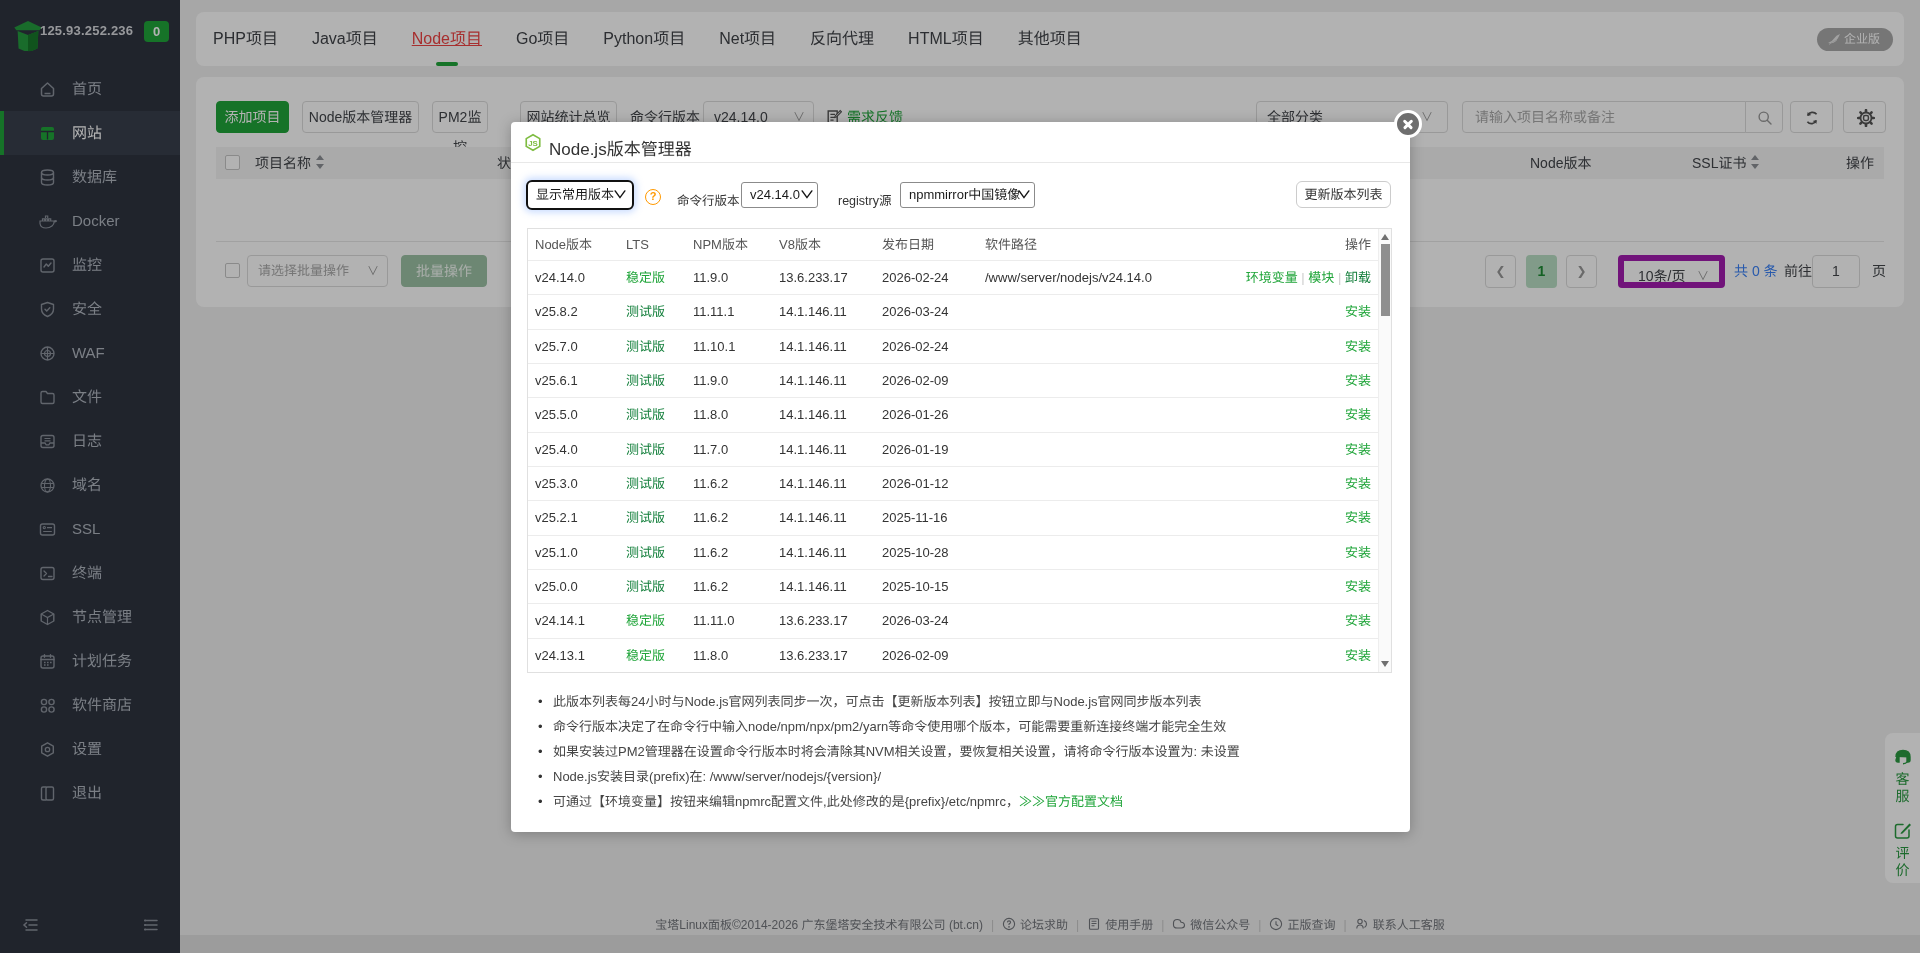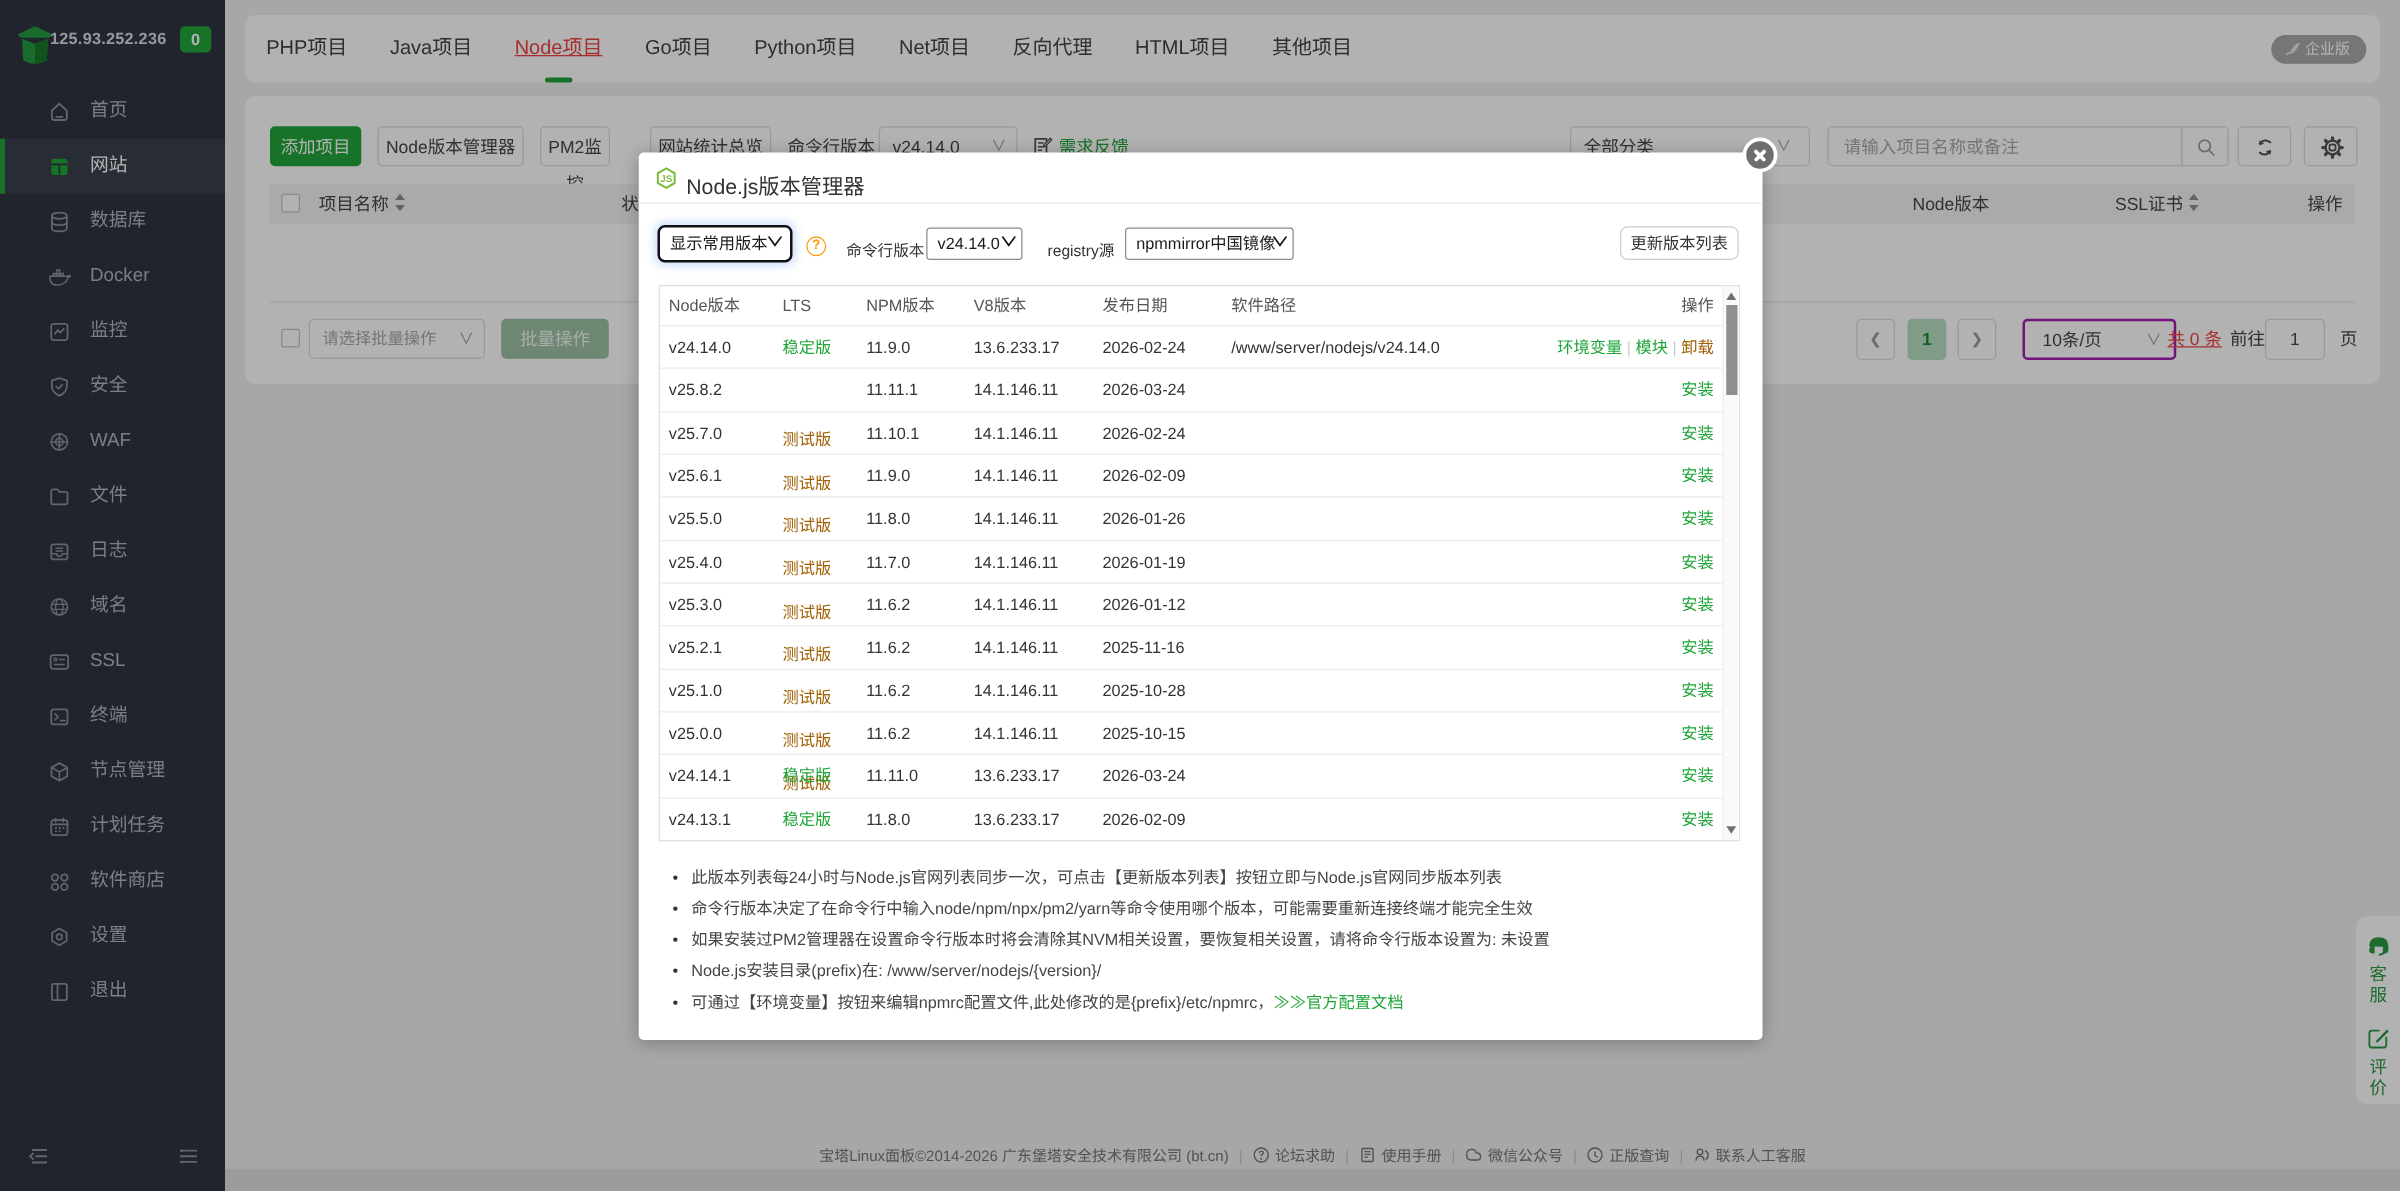--- a/index.html
+++ b/index.html
@@ -65,21 +65,21 @@
 .msel { position:absolute; top:60px; height:26px; background:#fff; border:1px solid #8b8b8b; border-radius:3px; font-size:13px; color:#1a1a1a; line-height:24px; padding-left:8px; }
 .msel .ch { position:absolute; right:5px; top:0; font-size:10px; color:#111; font-weight:bold; transform:scaleX(1.4); }
 #msel1 { left:15px; top:58px; height:30px; line-height:26px; border:2px solid #111; border-radius:6px; box-shadow:0 0 7px 2.5px rgba(140,180,255,0.45); }
 #qmark { position:absolute; left:134px; top:67px; width:16px; height:16px; border:1.6px solid #f90; border-radius:50%; color:#f90; font-size:11px; font-weight:bold; text-align:center; line-height:13px; }
 #updbtn { position:absolute; right:19px; top:59px; width:95px; height:27px; border:1px solid #ccc; border-radius:6px; background:#fff; font-size:13px; color:#333; text-align:center; line-height:25px; }
 
 #mtable { position:absolute; left:16px; top:106px; width:865px; height:445px; border:1px solid #e0e0e0; }
 .mth { position:absolute; top:0; height:31px; line-height:31px; font-size:13px; color:#555; }
 .mrow { position:absolute; left:0; width:851px; height:34px; border-top:1px solid #ececec; font-size:13px; color:#333; }
 .mrow .c { position:absolute; top:0; line-height:34px; }
-.g { color:#20a53a; } .r { color:#a16207;margin-top:40px; }
+.g { color:#20a53a; } .r { color:#15803d; }
 #msb { position:absolute; right:0; top:0; width:13px; height:443px; background:#fafafa; border-left:1px solid #eee; }
 #msb .thumb { position:absolute; left:2px; top:15px; width:9px; height:72px; background:#8f8f8f; border-radius:0px; }
 #msb .ar { position:absolute; left:2px; width:0; height:0; border-left:4.5px solid transparent; border-right:4.5px solid transparent; }
 .mnote { position:absolute; left:42px; font-size:13px; color:#454545; line-height:17px; }
 .mnote::before { content:"•"; position:absolute; left:-15px; color:#333; }
 
 </style>
 </head>
 <body>
 
@@ -304,22 +304,22 @@
 
     <div style="position:absolute; left:20px; top:164px; width:1668px; height:1px; background:#e7e7e7;"></div>
     <div id="batchrow">
       <div class="cbx" style="left:9px; top:8px;"></div>
       <div class="sel" style="left:31px; top:0; width:141px; color:#aaa; font-size:13px;">请选择批量操作<span class="ch">∨</span></div>
       <div class="btn" style="left:185px; top:0; width:86px; background:#9cc2a5; border-color:#9cc2a5; color:#f2f8f3;">批量操作</div>
       <div id="pgn" style="width:399px; right:0;">
           <div class="abs" style="left:0px; top:0; width:31px; height:33px; border:1px solid #dcdcdc; border-radius:4px; background:#fff; color:#999; text-align:center; line-height:31px; font-size:12px;">❮</div>
           <div class="abs" style="left:41px; top:0; width:31px; height:33px; border-radius:4px; background:#b9dfc4; color:#1d8c34; text-align:center; line-height:33px; font-size:14px; font-weight:bold;">1</div>
           <div class="abs" style="left:81px; top:0; width:31px; height:33px; border:1px solid #dcdcdc; border-radius:4px; background:#fff; color:#999; text-align:center; line-height:31px; font-size:12px;">❯</div>
-          <div class="abs" style="left:133px; top:0; width:123px; height:33px; border:2px solid #a21caf; border-radius:4px; background:#fff; color:#42454a; font-size:14px; line-height:31px; padding-left:14px;">10条/页<span style="position:absolute; right:10px; color:#999; font-size:12px;">∨</span></div>
-          <div class="abs" style="left:249px; top:0; height:33px; line-height:33px; font-size:14px; color:#ef4444;text-decoration:underline;">共 0 条</div>
+          <div class="abs" style="left:133px; top:0; width:107px; height:33px; border:6px solid #a21caf; border-radius:4px; background:#fff; color:#42454a; font-size:14px; line-height:31px; padding-left:14px;">10条/页<span style="position:absolute; right:10px; color:#999; font-size:12px;">∨</span></div>
+          <div class="abs" style="left:249px; top:0; height:33px; line-height:33px; font-size:14px; color:#3b82f6;">共 0 条</div>
           <div class="abs" style="left:299px; top:0; height:33px; line-height:33px; font-size:14px; color:#42454a;">前往</div>
           <div class="abs" style="left:327px; top:0; width:48px; height:33px; border:1px solid #dcdcdc; border-radius:4px; background:#fff; color:#42454a; font-size:14px; line-height:31px; text-align:center;">1</div>
           <div class="abs" style="left:387px; top:0; height:33px; line-height:33px; font-size:14px; color:#42454a;">页</div>
         </div>
     </div>
   </div>
 
   <div id="footer"><span>宝塔Linux面板©2014-2026 广东堡塔安全技术有限公司 (bt.cn)</span><span style="color:#c9c9c9; margin:0 8px;">|</span><span><svg width="14" height="14" viewBox="0 0 14 14" style="vertical-align:-2px; margin-right:4px;">
           <circle cx="7" cy="7" r="5.6" fill="none" stroke="#73767c" stroke-width="1.1"></circle>
           <path d="M5.4 5.4 Q5.5 3.9 7 3.9 Q8.6 3.9 8.6 5.3 Q8.6 6.3 7 7 V8" fill="none" stroke="#73767c" stroke-width="1.1"></path>

